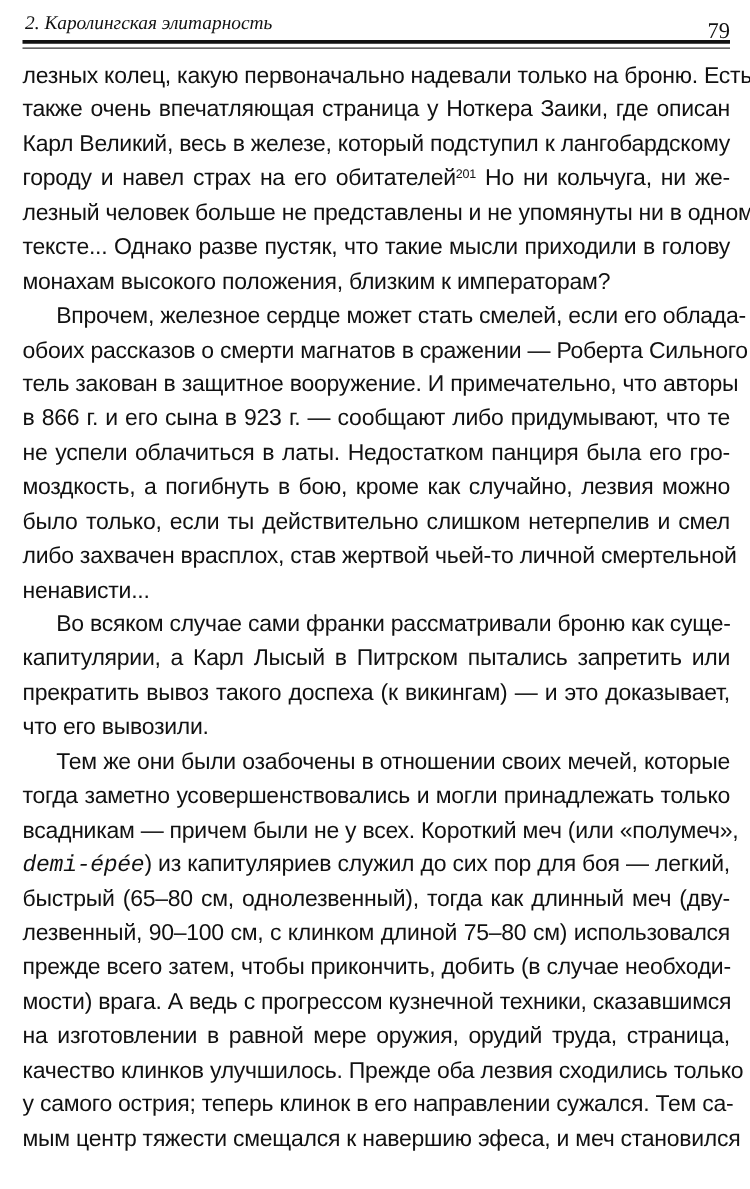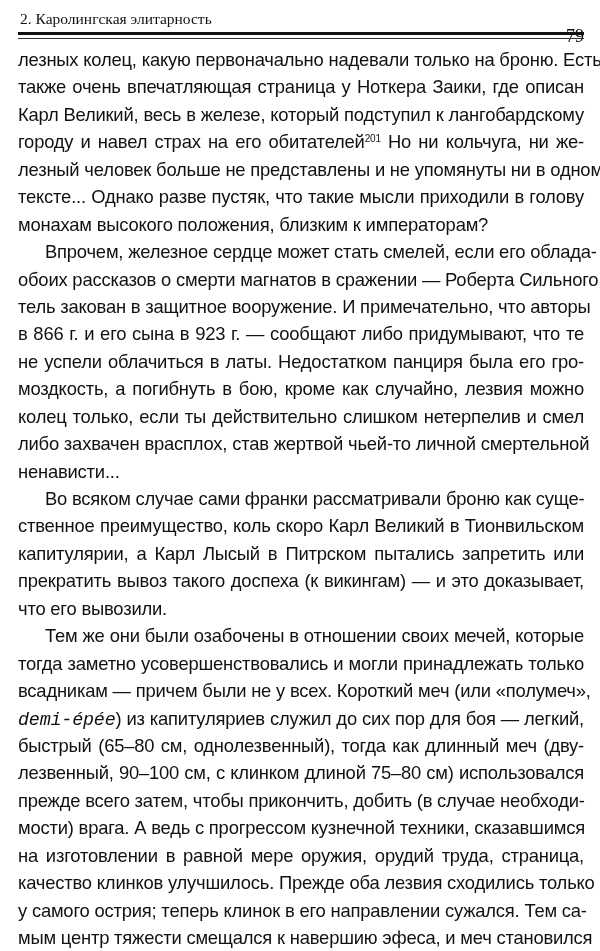--- a/index.html
+++ b/index.html
@@ -1,21 +1,21 @@
 <!DOCTYPE html>
 <html><head>
 <meta charset="utf-8">
 <style>
   html, body { margin:0; padding:0; background:#ffffff; }
   body { width:600px; height:951px; overflow:hidden; position:relative; color:#111; }
   .page { position:absolute; left:18px; top:0; width:566px; }
   .running-head { position:absolute; left:0; top:6px; width:566px; height:22px;
     font-family:"Liberation Serif", serif; }
-  .rh-title { position:absolute; left:2px; top:4px; font-size:15.5px; }
-  .rh-page { position:absolute; right:0; top:20px; font-size:18px; }
+  .rh-title { position:absolute; left:2px; top:4px; font-style:italic; font-size:15.5px; }
+  .rh-page { position:absolute; right:0; top:8px; font-size:18px; }
   .rule-thick { position:absolute; left:0; top:32px; width:566px; height:3px; background:#111; }
   .rule-thin { position:absolute; left:0; top:38px; width:566px; height:1px; background:#333; }
   .body-text { position:absolute; left:0; top:46px; width:566px;
     font-family:"Liberation Sans Narrow","Liberation Sans", sans-serif;
     font-size:18.4px; line-height:27.45px; letter-spacing:-0.2px; }
   .line { display:block; white-space:nowrap; text-align:justify; text-align-last:justify; height:27.45px; }
   .line.last { text-align-last:left; }
   .line.indent { padding-left:27px; }
   sup { font-size:10px; line-height:0; vertical-align:6px; }
   em { font-style:italic; font-family:Liberation Mono, monospace; }
@@ -37,25 +37,24 @@
       <span class="line"><span>городу и навел страх на его обитателей</span><sup>201</sup><span> Но ни кольчуга, ни же-</span></span>
       <span class="line"><span>лезный человек больше не представлены и не упомянуты ни в одном</span></span>
       <span class="line"><span>тексте... Однако разве пустяк, что такие мысли приходили в голову</span></span>
       <span class="line last"><span>монахам высокого положения, близким к императорам?</span></span>
       <span class="line indent"><span>Впрочем, железное сердце может стать смелей, если его облада-</span></span>
       <span class="line"><span>обоих рассказов о смерти магнатов в сражении — Роберта Сильного</span></span>
       <span class="line"><span>тель закован в защитное вооружение. И примечательно, что авторы</span></span>
       <span class="line"><span>в 866 г. и его сына в 923 г. — сообщают либо придумывают, что те</span></span>
       <span class="line"><span>не успели облачиться в латы. Недостатком панциря была его гро-</span></span>
       <span class="line"><span>моздкость, а погибнуть в бою, кроме как случайно, лезвия можно</span></span>
-      <span class="line"><span>колец только, если ты действительно слишком нетерпелив и смел</span></span>
+      <span class="line"><span>было только, если ты действительно слишком нетерпелив и смел</span></span>
       <span class="line"><span>либо захвачен врасплох, став жертвой чьей-то личной смертельной</span></span>
       <span class="line last"><span>ненависти...</span></span>
       <span class="line indent"><span>Во всяком случае сами франки рассматривали броню как суще-</span></span>
-      <span class="line"><span>ственное преимущество, коль скоро Карл Великий в Тионвильском</span></span>
       <span class="line"><span>капитулярии, а Карл Лысый в Питрском пытались запретить или</span></span>
       <span class="line"><span>прекратить вывоз такого доспеха (к викингам) — и это доказывает,</span></span>
       <span class="line last"><span>что его вывозили.</span></span>
       <span class="line indent"><span>Тем же они были озабочены в отношении своих мечей, которые</span></span>
       <span class="line"><span>тогда заметно усовершенствовались и могли принадлежать только</span></span>
       <span class="line"><span>всадникам — причем были не у всех. Короткий меч (или «полумеч»,</span></span>
       <span class="line"><em>demi-épée</em><span>) из капитуляриев служил до сих пор для боя — легкий,</span></span>
       <span class="line"><span>быстрый (65–80 см, однолезвенный), тогда как длинный меч (дву-</span></span>
       <span class="line"><span>лезвенный, 90–100 см, с клинком длиной 75–80 см) использовался</span></span>
       <span class="line"><span>прежде всего затем, чтобы прикончить, добить (в случае необходи-</span></span>

